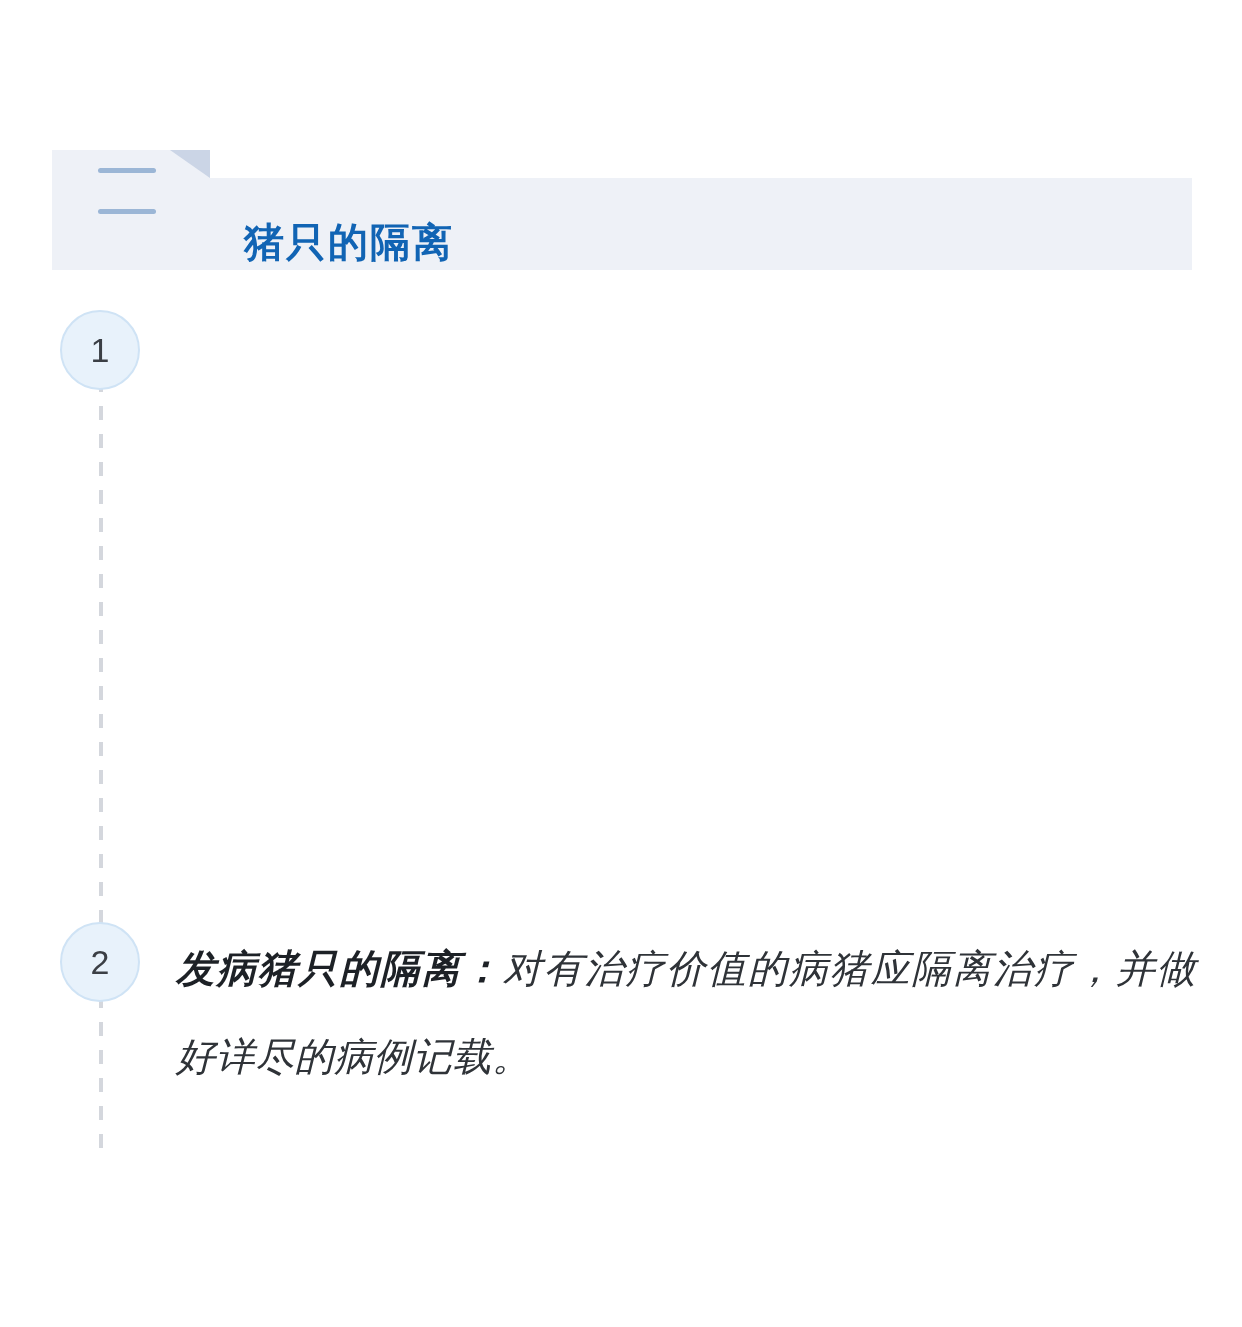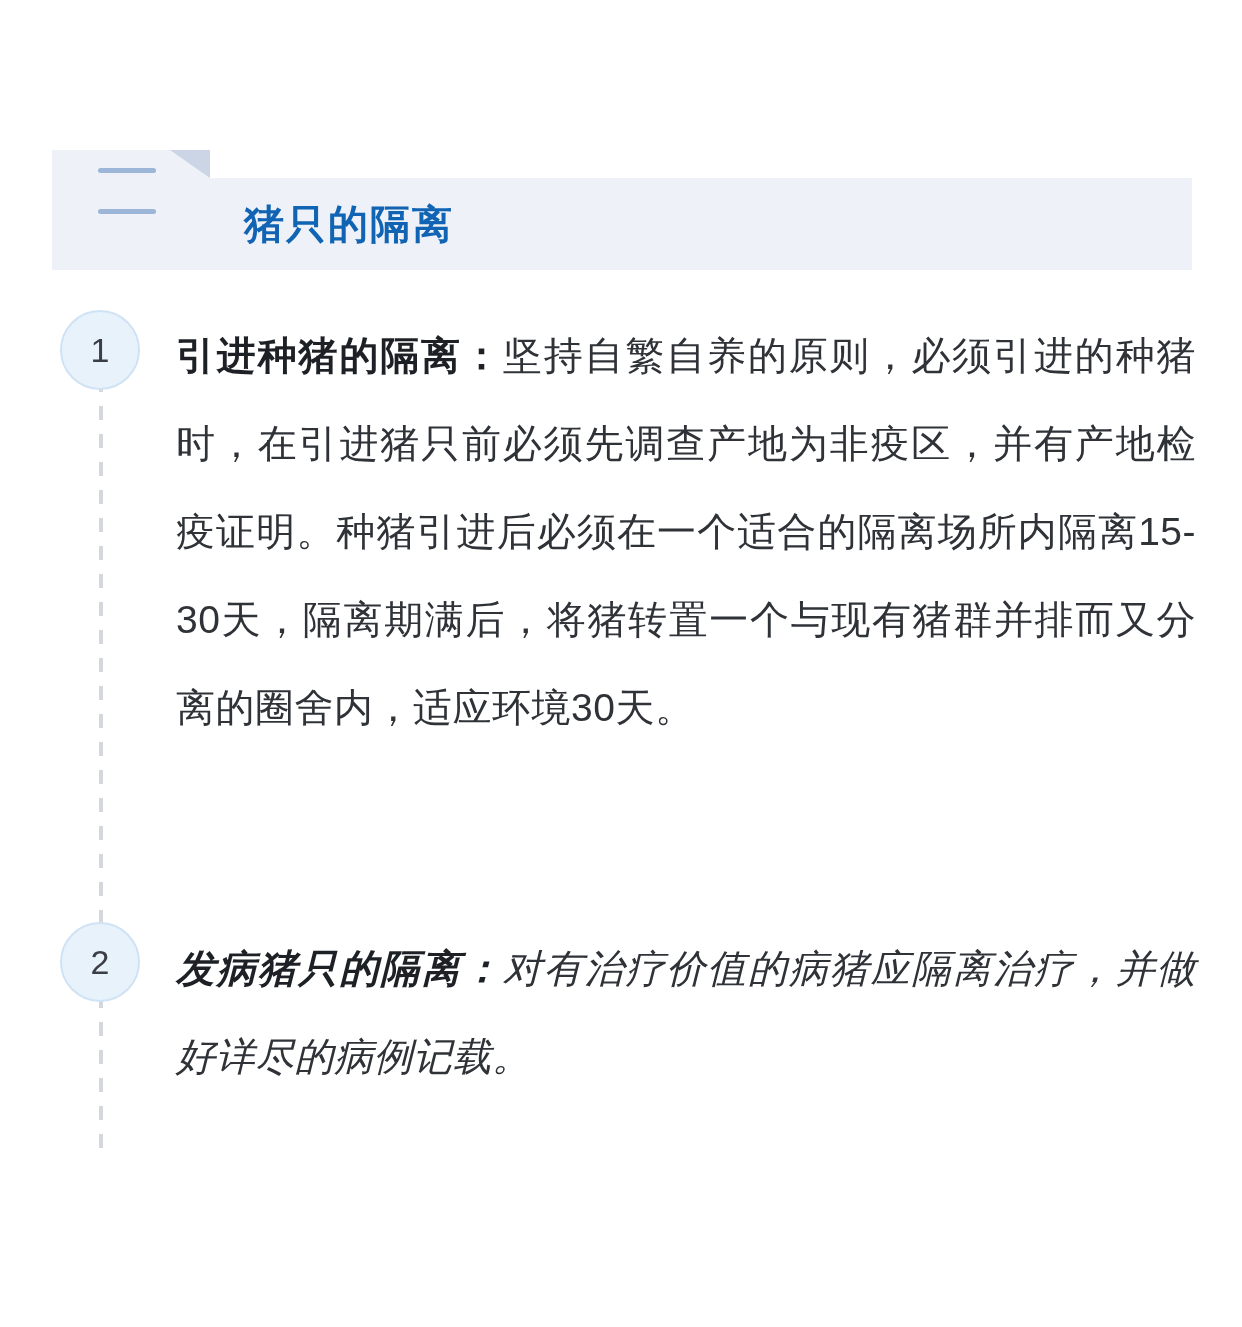--- a/index.html
+++ b/index.html
@@ -23,21 +23,21 @@
 
   
   .header {
     position: absolute;
     left: 52px;
     top: 178px;
     width: 1140px;
     height: 92px;
     background: #eef1f7;
     display: flex;
-    align-items: center;
+    align-items: flex-end;
   }
 
   .header-title {
     margin-left: 192px;
     font-size: 40px;
     font-weight: bold;
     color: #1164b4;
     letter-spacing: 2px;
   }
 
@@ -154,21 +154,18 @@
       <div class="tag-line short"></div>
     </div>
   </div>
 
   <div class="timeline">
     <div class="dashed-line"></div>
     <div class="bullet b1">1</div>
     <div class="bullet b2">2</div>
   </div>
 
-  <div class="item i1">
-    <span class="lead">引进种猪的隔离：</span><span>坚持自繁自养的原则，必须引进的种猪时，在引进猪只前必须先调查产地为非疫区，并有产地检疫证明。种猪引进后必须在一个适合的隔离场所内隔离15-30天，隔离期满后，将猪转置一个与现有猪群并排而又分离的圈舍内，适应环境30天。</span>
-  </div>
 
   <div class="item i2">
     <span class="lead">发病猪只的隔离：</span><span>对有治疗价值的病猪应隔离治疗，并做好详尽的病例记载。</span>
   </div>
 
 </div>
 
 </body></html>

